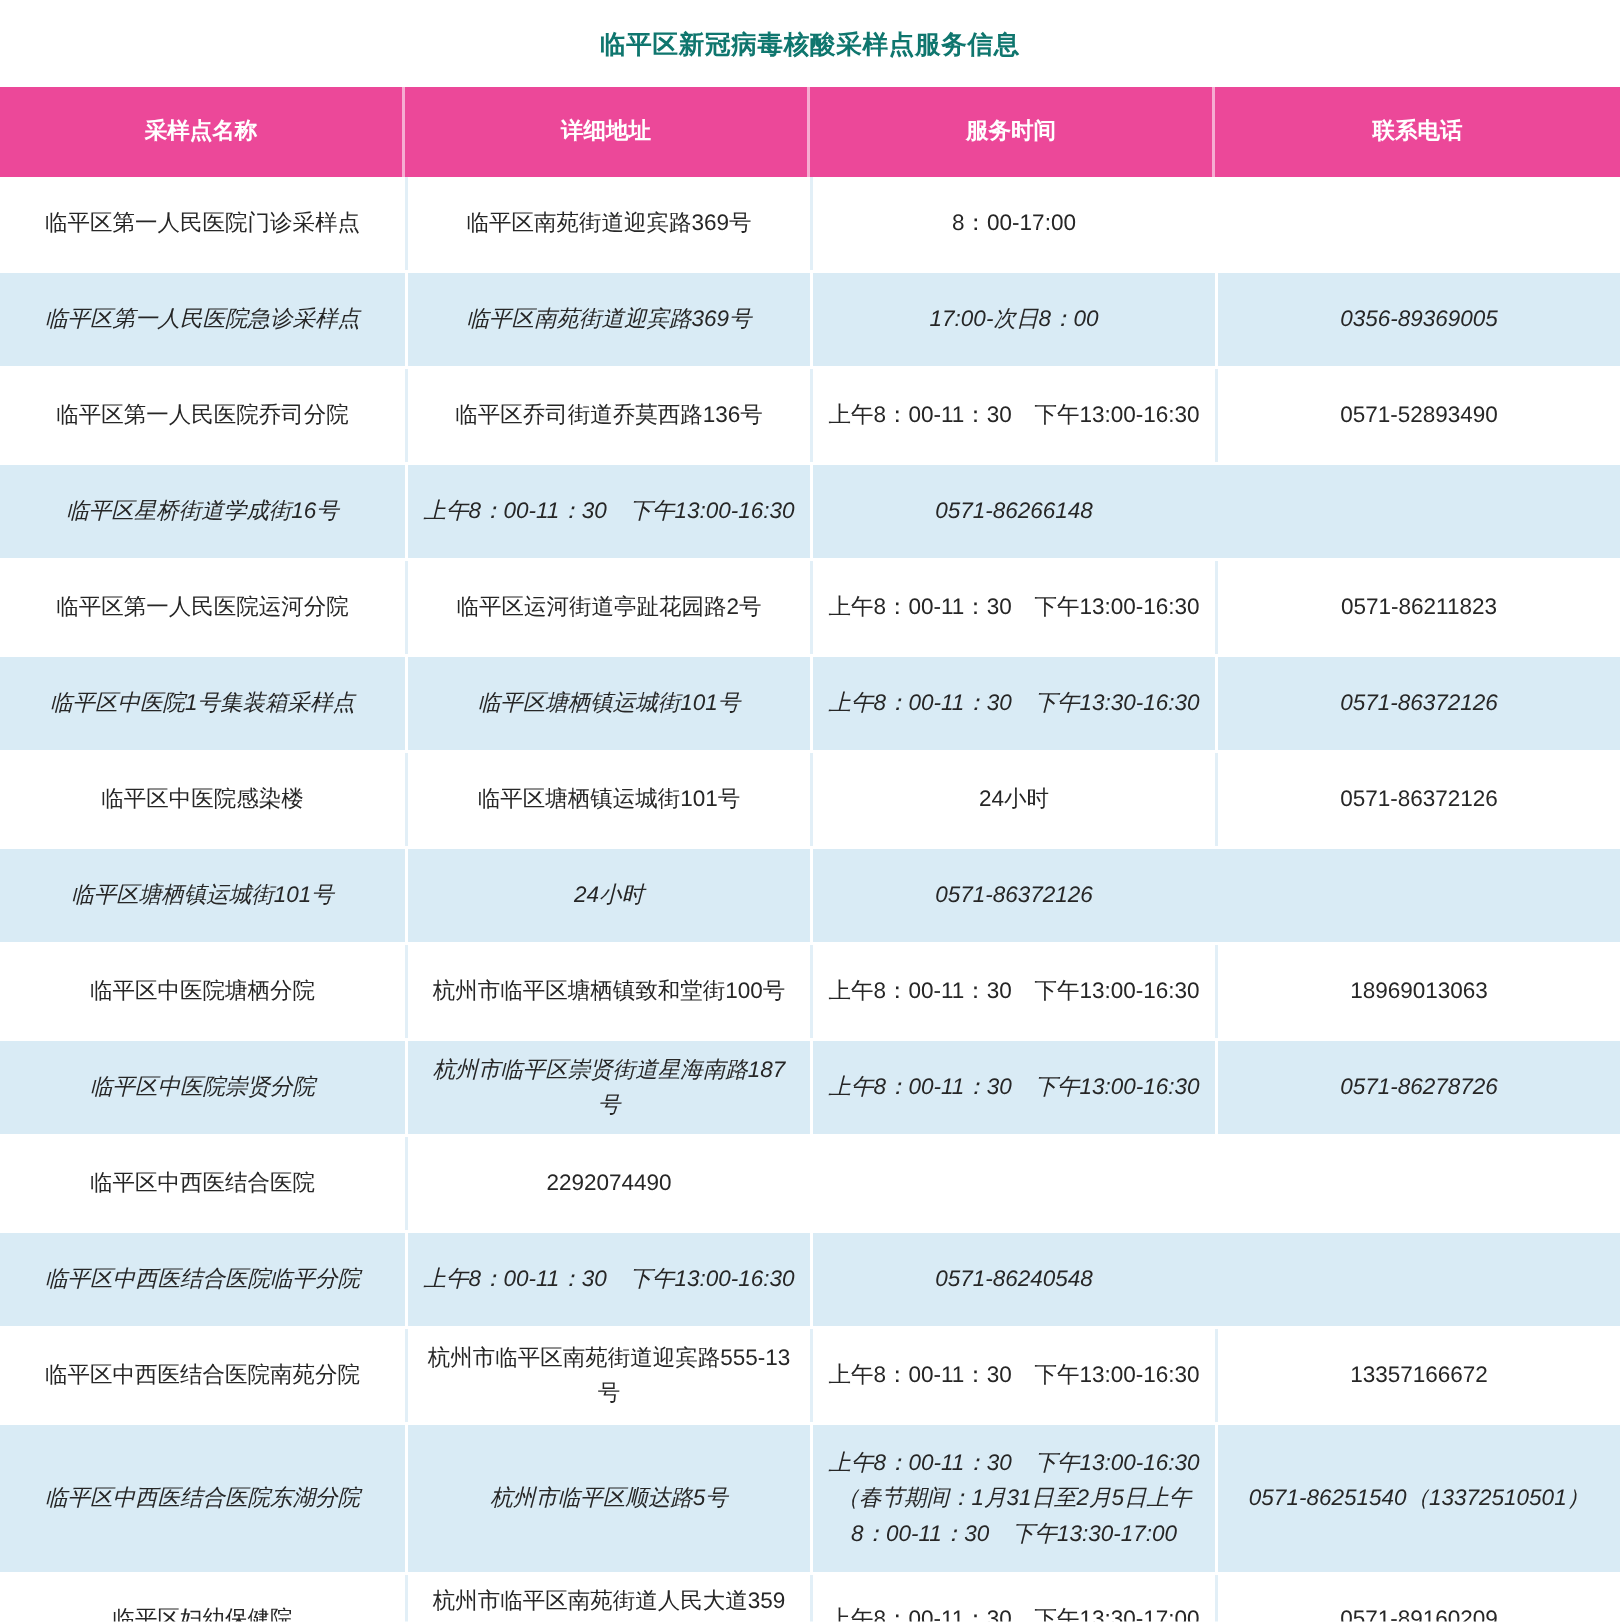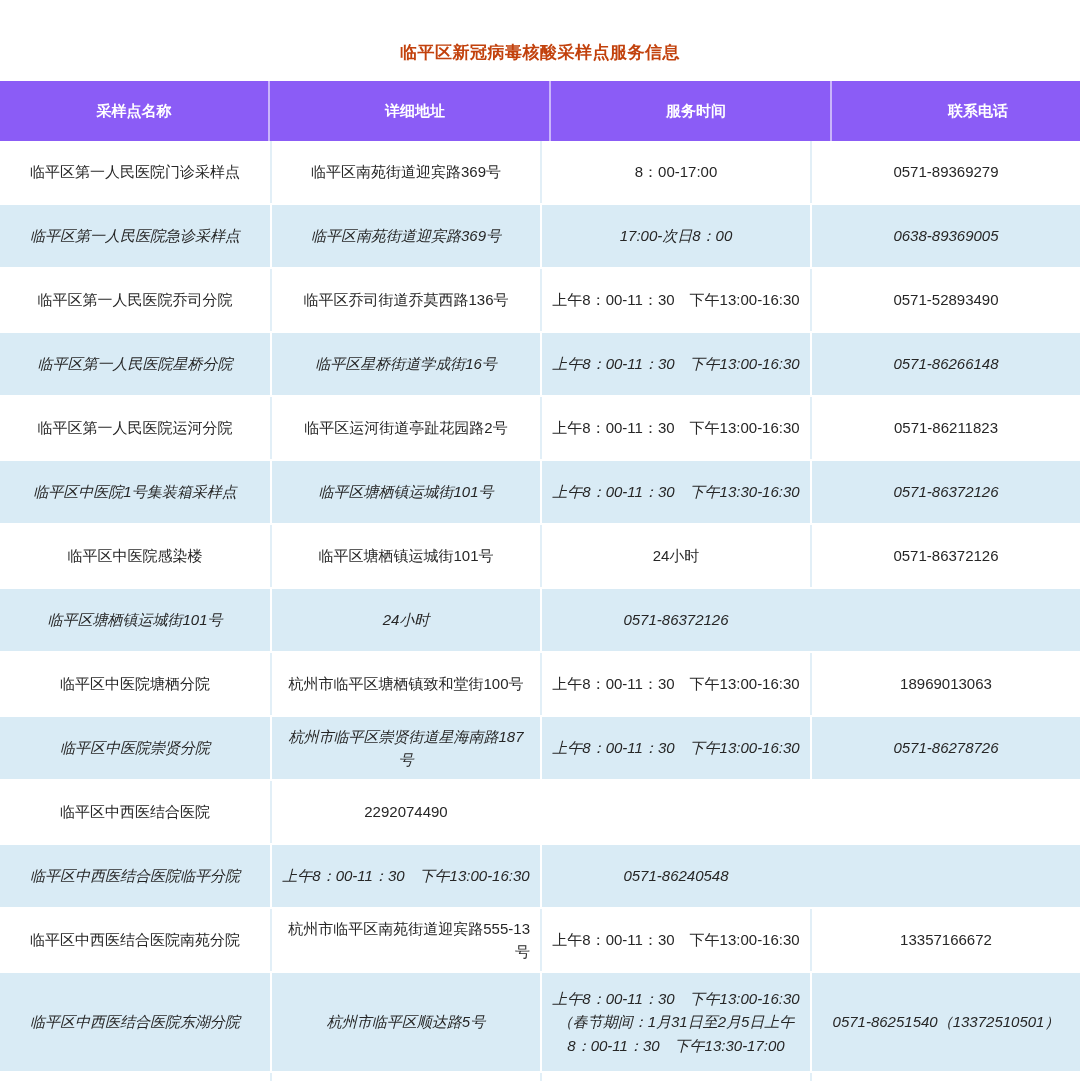--- a/index.html
+++ b/index.html
@@ -16,23 +16,22 @@
     height: 1081px;
     overflow: hidden;
   }
   .page-title {
     height: 58px;
     display: flex;
     align-items: center;
     justify-content: center;
     font-size: 17px;
     font-weight: bold;
-    color: #c2410c;
+    color: #0f766e;
     letter-spacing: 0.5px;
-    margin-top: 23px;
   }
   .table {
     width: 1080px;
   }
   .trow {
     display: grid;
     grid-template-columns: 25% 25% 25% 25%;
     width: 100%;
   }
   .cell {
@@ -43,42 +42,40 @@
     box-sizing: border-box;
     padding: 6px 10px;
     font-size: 15px;
     color: #262626;
     line-height: 1.55;
     word-break: break-word;
   }
   
   .thead {
     height: 60px;
-    background: #8b5cf6;
-    gap: 11px;
+    background: #ec4899;
   }
   .thead .cell {
     color: #ffffff;
     font-weight: bold;
     font-size: 15px;
     border-right: 2px solid rgba(255,255,255,0.55);
   }
   .thead .cell:last-child { border-right: none; }
   
   .trow.body {
     min-height: 62px;
     border-bottom: 2px solid #ffffff;
   }
   .trow.body.tall { min-height: 98px; }
   .trow.body.short { min-height: 54px; border-bottom: none; }
   .trow.odd { background: #ffffff; }
   .trow.even { background: #d9ebf5; }
   .trow.odd .cell {
     border-left: 2px solid #e2eff7;
-    text-align: right;
   }
   .trow.odd .cell:first-child { border-left: none; }
   .trow.even .cell {
     border-left: 2px solid #ffffff;
     font-style: italic;
   }
   .trow.even .cell:first-child { border-left: none; }
 </style>
 </head>
 <body>
@@ -93,39 +90,37 @@
       <div class="cell">采样点名称</div>
       <div class="cell">详细地址</div>
       <div class="cell">服务时间</div>
       <div class="cell">联系电话</div>
     </div>
 
     <div class="trow body odd">
       <div class="cell">临平区第一人民医院门诊采样点</div>
       <div class="cell">临平区南苑街道迎宾路369号</div>
       <div class="cell">8：00-17:00</div>
-      <div class="cell">0571-89369279</div>
     </div>
 
     <div class="trow body even">
       <div class="cell">临平区第一人民医院急诊采样点</div>
       <div class="cell">临平区南苑街道迎宾路369号</div>
       <div class="cell">17:00-次日8：00</div>
-      <div class="cell">0638-89369005</div>
+      <div class="cell">0356-89369005</div>
     </div>
 
     <div class="trow body odd">
       <div class="cell">临平区第一人民医院乔司分院</div>
       <div class="cell">临平区乔司街道乔莫西路136号</div>
       <div class="cell">上午8：00-11：30　下午13:00-16:30</div>
       <div class="cell">0571-52893490</div>
     </div>
 
     <div class="trow body even">
-      <div class="cell">临平区第一人民医院星桥分院</div>
       <div class="cell">临平区星桥街道学成街16号</div>
       <div class="cell">上午8：00-11：30　下午13:00-16:30</div>
       <div class="cell">0571-86266148</div>
     </div>
 
     <div class="trow body odd">
       <div class="cell">临平区第一人民医院运河分院</div>
       <div class="cell">临平区运河街道亭趾花园路2号</div>
       <div class="cell">上午8：00-11：30　下午13:00-16:30</div>
       <div class="cell">0571-86211823</div>

